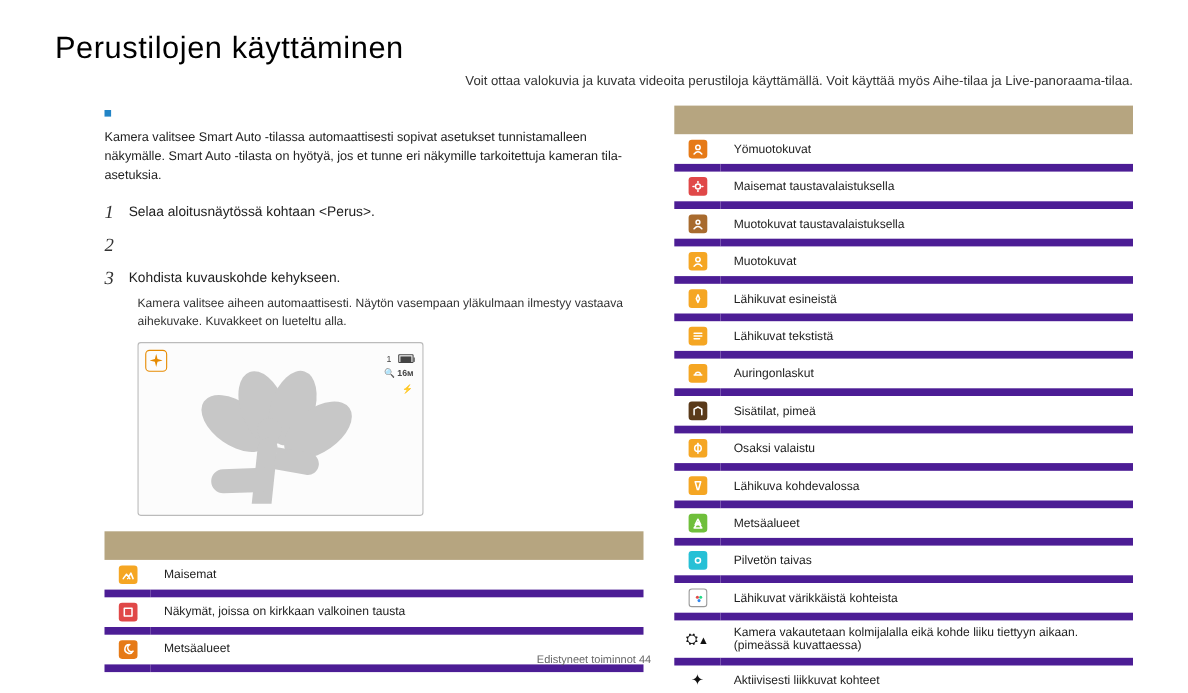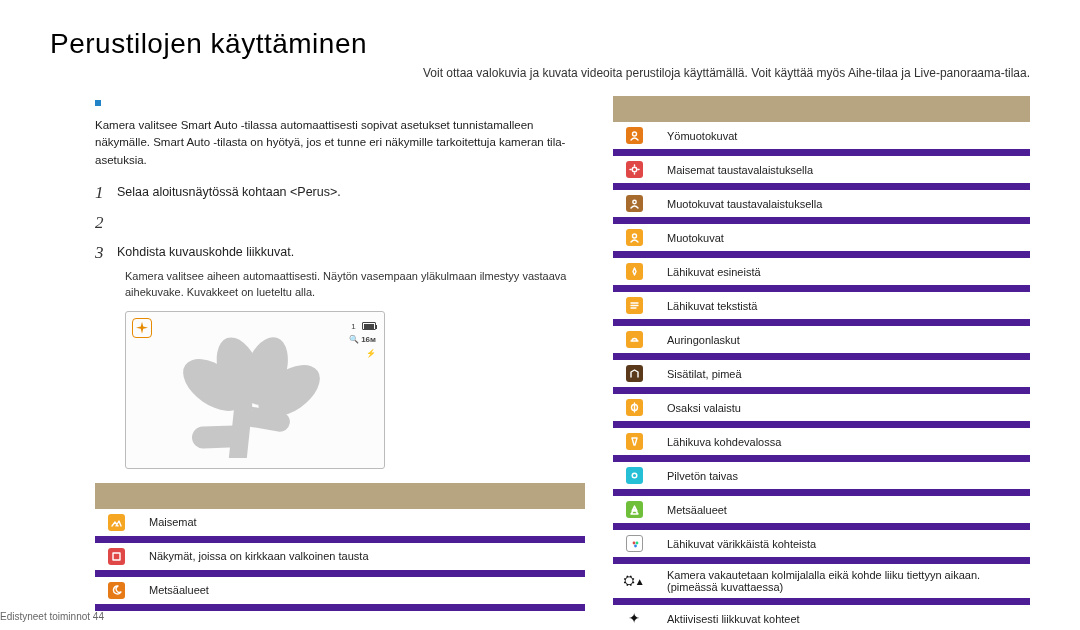--- a/index.html
+++ b/index.html
@@ -43,21 +43,21 @@
   table.scene { width:100%; border-collapse: collapse; font-size:11px; }
   table.scene td { border-bottom:7px solid #4c1d95; padding:5px 4px 5px 12px; vertical-align: middle; }
   table.scene td.icon-cell { width:42px; text-align:center; padding-left:0; padding-right:0;}
   .ico { display:inline-block; width:17px; height:17px; border-radius:3px; position:relative; vertical-align:middle; }
   .ico svg { width:11px; height:11px; position:absolute; left:3px; top:3px; }
   .c-orange{background:#f5a623;} .c-red{background:#e04848;} .c-darkorange{background:#e67a17;} .c-cyan{background:#26c0d6;} .c-green{background:#6fbf3b;}
   .c-dark{background:#5a3a1a;} .c-brown{background:#a86b2e;}
   .c-white{background:#fff; border:1px solid #999;}
   .glyph-black{color:#111;font-size:14px;line-height:17px;}
 
-  .footer { font-size:10px; color:#666; margin-top:8px; position:absolute; bottom:8px; left:0; right:0;}
+  .footer { text-align:center; font-size:10px; color:#666; margin-top:8px; position:absolute; bottom:24px; left:0; right:0;}
 </style>
 </head>
 <body>
 <div class="page">
 
 <h1 class="title">Perustilojen käyttäminen</h1>
 <p class="intro">Voit ottaa valokuvia ja kuvata videoita perustiloja käyttämällä. Voit käyttää myös Aihe-tilaa ja Live-panoraama-tilaa.</p>
 
 <div class="columns">
 
@@ -68,21 +68,21 @@
     <div class="steps">
       <div class="step">
         <span class="step-num">1</span>
         <span class="step-text">Selaa aloitusnäytössä kohtaan &lt;Perus&gt;.</span>
       </div>
       <div class="step">
         <span class="step-num">2</span>
       </div>
       <div class="step">
         <span class="step-num">3</span>
-        <span class="step-text">Kohdista kuvauskohde liikkuvat.</span>
+        <span class="step-text">Kohdista kuvauskohde kehykseen.</span>
       </div>
     </div>
     <p class="sub-text">Kamera valitsee aiheen automaattisesti. Näytön vasempaan yläkulmaan ilmestyy vastaava aihekuvake. Kuvakkeet on lueteltu alla.</p>
 
     <div class="preview">
       <div class="top-left-icon">
             <div class="flwr"></div>
           </div>
       <div class="top-right">
         <span>1</span>
@@ -190,30 +190,30 @@
                   </svg></span></td>
               <td>Osaksi valaistu</td>
             </tr>
             <tr>
               <td class="icon-cell"><span class="ico c-orange"><svg viewBox="0 0 11 11">
                     <path d="M3 2 L8 2 L6 9 L5 9 Z" stroke="#fff" stroke-width="1.4" fill="none" stroke-linecap="round" stroke-linejoin="round"></path>
                   </svg></span></td>
               <td>Lähikuva kohdevalossa</td>
             </tr>
             <tr>
+              <td class="icon-cell"><span class="ico c-green"><svg viewBox="0 0 11 11">
+                    <path d="M5.5 2 L8 7 H3 Z M5.5 5 L9 10 H2 Z" stroke="#fff" stroke-width="1.4" fill="none" stroke-linecap="round" stroke-linejoin="round"></path>
+                  </svg></span></td>
+              <td>Metsäalueet</td>
+            </tr>
+            <tr>
               <td class="icon-cell"><span class="ico c-cyan"><svg viewBox="0 0 11 11">
                     <circle cx="5.5" cy="5.5" r="2.3" stroke="#fff" stroke-width="1.4" fill="none" stroke-linecap="round" stroke-linejoin="round"></circle>
                   </svg></span></td>
               <td>Pilvetön taivas</td>
-            </tr>
-            <tr>
-              <td class="icon-cell"><span class="ico c-green"><svg viewBox="0 0 11 11">
-                    <path d="M5.5 2 L8 7 H3 Z M5.5 5 L9 10 H2 Z" stroke="#fff" stroke-width="1.4" fill="none" stroke-linecap="round" stroke-linejoin="round"></path>
-                  </svg></span></td>
-              <td>Metsäalueet</td>
             </tr>
             <tr>
               <td class="icon-cell"><span class="ico c-white"><svg viewBox="0 0 11 11">
                     <circle cx="4" cy="4" r="1.4" fill="#e04848"></circle>
                     <circle cx="7" cy="4" r="1.4" fill="#2d8"></circle>
                     <circle cx="5.5" cy="7" r="1.4" fill="#38e"></circle>
                   </svg></span></td>
               <td>Lähikuvat värikkäistä kohteista</td>
             </tr>
             <tr>

